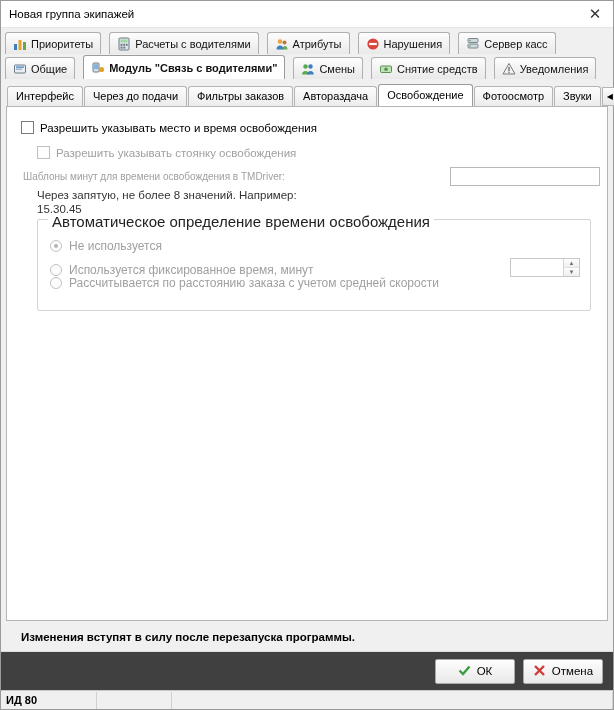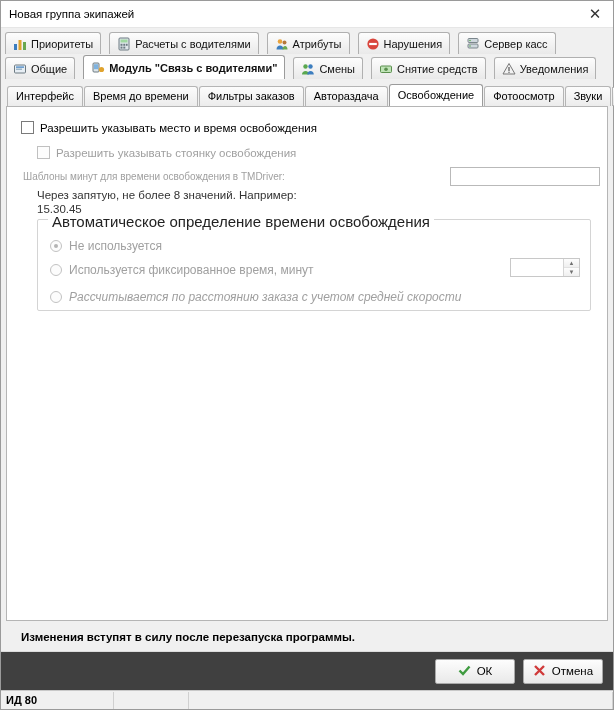--- a/index.html
+++ b/index.html
@@ -221,21 +221,21 @@
   .rb.sel::after {
     content: "";
     position: absolute;
     left: 3px; top: 3px;
     width: 4px; height: 4px;
     border-radius: 50%;
     background: #b4b4b4;
   }
   .r1 { left: 12px; top: 19px; }
   .r2 { left: 12px; top: 43px; }
-  .r3 { left: 12px; top: 70px; font-style: italic; }
+  .r3 { left: 12px; top: 56px; }
 
   .spinbox {
     position: absolute;
     left: 472px; top: 38px;
     width: 70px; height: 19px;
     border: 1px solid #c8c8c8;
     background: #fff;
     box-sizing: border-box;
     display: flex;
   }
@@ -301,21 +301,21 @@
     font-weight: bold;
   }
   .statusbar .cell {
     height: 17px;
     display: flex;
     align-items: center;
     padding-left: 5px;
     border-right: 1px solid #d0d0d0;
     box-sizing: border-box;
   }
-  .sb1 { width: 113px; }
+  .sb1 { width: 96px; }
   .sb2 { width: 75px; font-weight: normal; }
   .sb3 { flex: 1 1 auto; font-weight: normal; border-right: none; }
 </style>
 </head>
 <body>
 
 <div class="window">
 
   <div class="titlebar">
     <span class="title">Новая группа экипажей</span>
@@ -431,21 +431,21 @@
               <rect x="6.4" y="9.7" width="1.2" height="1.2" fill="#555"></rect>
             </svg>
         </span>
         <span>Уведомления</span>
       </div>
     </div>
   </div>
 
   <div class="innertabs">
     <div class="itab"><span>Интерфейс</span></div>
-    <div class="itab"><span>Время до времени</span></div>
+    <div class="itab"><span>Через до подачи</span></div>
     <div class="itab"><span>Фильтры заказов</span></div>
     <div class="itab"><span>Автораздача</span></div>
     <div class="itab active"><span>Освобождение</span></div>
     <div class="itab"><span>Фотоосмотр</span></div>
     <div class="itab"><span>Звуки</span></div>
     <div class="spin-nav">
       <button>◀</button>
 
     </div>
   </div>

